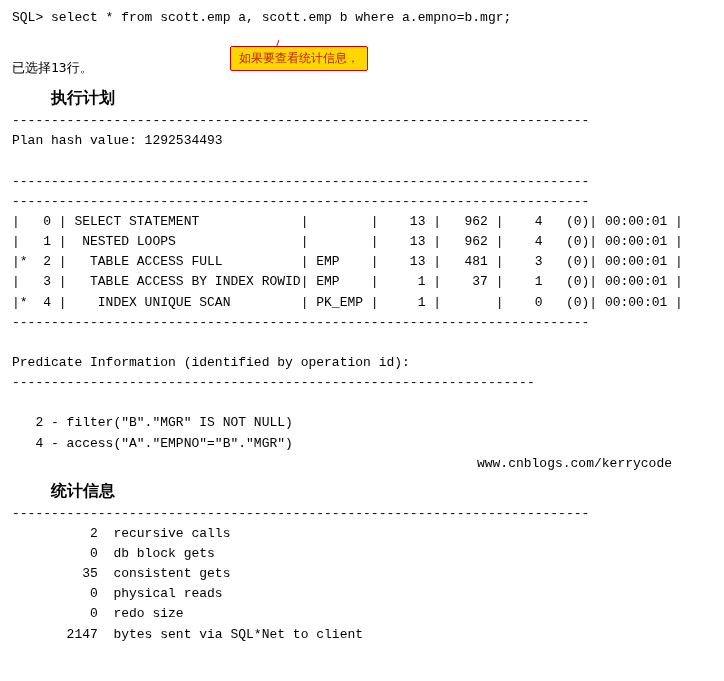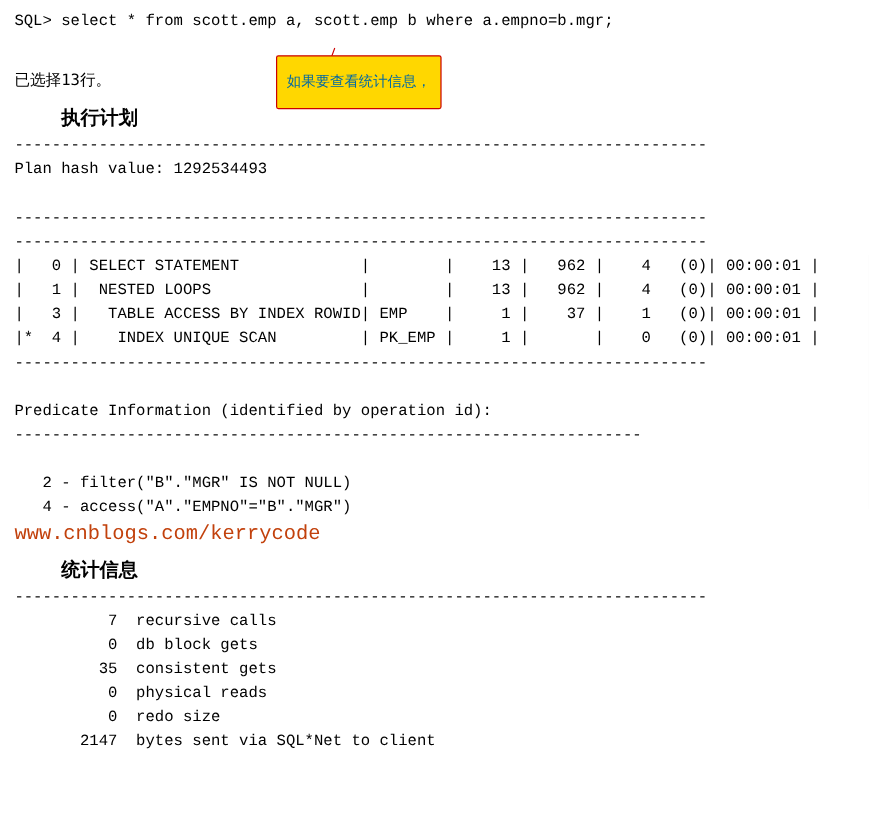--- a/index.html
+++ b/index.html
@@ -32,43 +32,43 @@
       font-size: 16px;
       font-weight: bold;
       margin-top: 10px;
       margin-bottom: 2px;
       margin-left: 39px;
     }
     .annotation-box {
       position: absolute;
       background: #ffd700;
       border: 1px solid #cc0000;
-      color: #0369a1;
+      color: #b91c1c;
       font-family: 'SimSun', monospace;
       font-size: 12px;
-      padding: 13px 8px;
+      padding: 3px 8px;
       border-radius: 2px;
       top: 46px;
       left: 230px;
       white-space: nowrap;
       z-index: 10;
     }
     .annotation-arrow {
       position: absolute;
       top: 34px;
       left: 270px;
       color: #cc0000;
       font-size: 22px;
       z-index: 10;
       transform: rotate(20deg);
     }
     .watermark {
-      text-align: left;
-      color: #c2410c;
-      font-size: 17px;
+      text-align: right;
+      color: #000000;
+      font-size: 13px;
       margin-top: 2px;
       margin-bottom: 2px;
       padding-right: 40px;
     }
     .divider {
       white-space: pre;
       font-size: 13px;
       line-height: 1.55;
     }
   </style>
@@ -85,36 +85,37 @@
   <div class="line chinese" style="margin-top:30px;">已选择13行。</div>
 
   <div class="section-title chinese">执行计划</div>
   <div class="divider">--------------------------------------------------------------------------</div>
   <div class="line">Plan hash value: 1292534493</div>
   <div class="line">&nbsp;</div>
   <div class="divider">--------------------------------------------------------------------------</div>
   <div class="divider">--------------------------------------------------------------------------</div>
   <div class="line">|   0 | SELECT STATEMENT             |        |    13 |   962 |    4   (0)| 00:00:01 |</div>
   <div class="line">|   1 |  NESTED LOOPS                |        |    13 |   962 |    4   (0)| 00:00:01 |</div>
+  <div class="line">|*  2 |   TABLE ACCESS FULL          | EMP    |    13 |   481 |    3   (0)| 00:00:01 |</div>
   <div class="line">|   3 |   TABLE ACCESS BY INDEX ROWID| EMP    |     1 |    37 |    1   (0)| 00:00:01 |</div>
   <div class="line">|*  4 |    INDEX UNIQUE SCAN         | PK_EMP |     1 |       |    0   (0)| 00:00:01 |</div>
   <div class="divider">--------------------------------------------------------------------------</div>
 
   <div class="line">&nbsp;</div>
 
   <div class="line">Predicate Information (identified by operation id):</div>
   <div class="divider">-------------------------------------------------------------------</div>
   <div class="line">&nbsp;</div>
   <div class="line">   2 - filter("B"."MGR" IS NOT NULL)</div>
   <div class="line">   4 - access("A"."EMPNO"="B"."MGR")</div>
 
   <div class="watermark">www.cnblogs.com/kerrycode</div>
 
   <div class="section-title chinese">统计信息</div>
   <div class="divider">--------------------------------------------------------------------------</div>
-  <div class="line">          7  recursive calls</div>
+  <div class="line">          2  recursive calls</div>
   <div class="line">          0  db block gets</div>
   <div class="line">         35  consistent gets</div>
   <div class="line">          0  physical reads</div>
   <div class="line">          0  redo size</div>
   <div class="line">       2147  bytes sent via SQL*Net to client</div>
 
 </div>
 
 </body></html>

